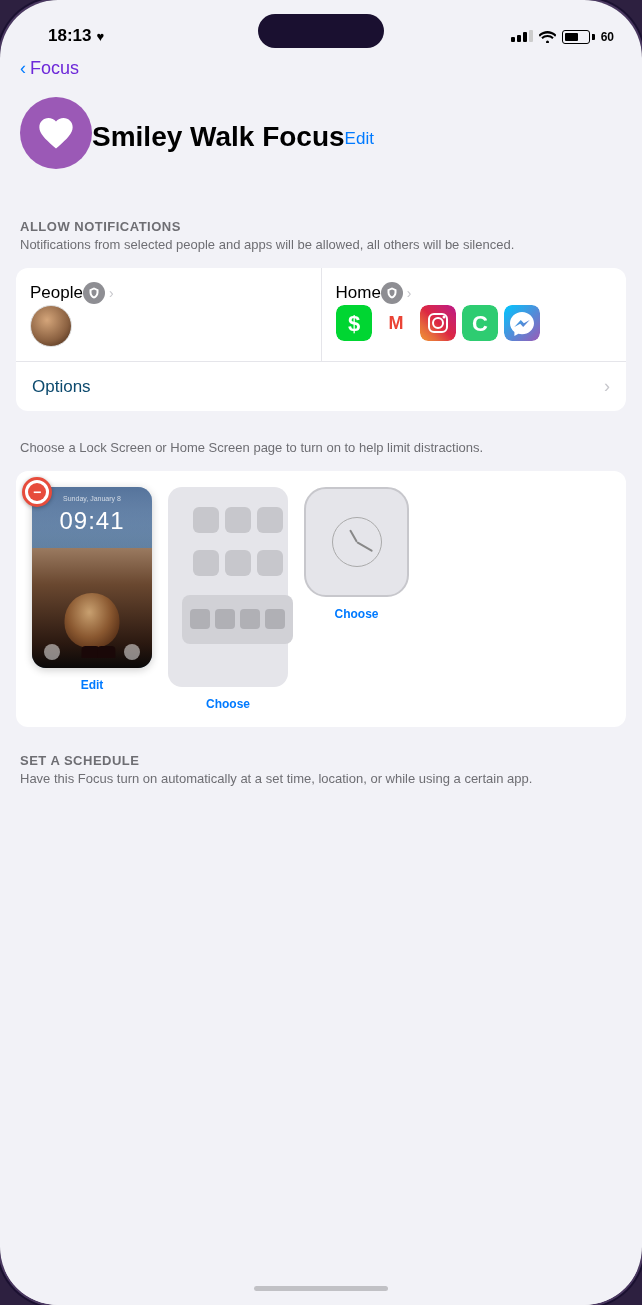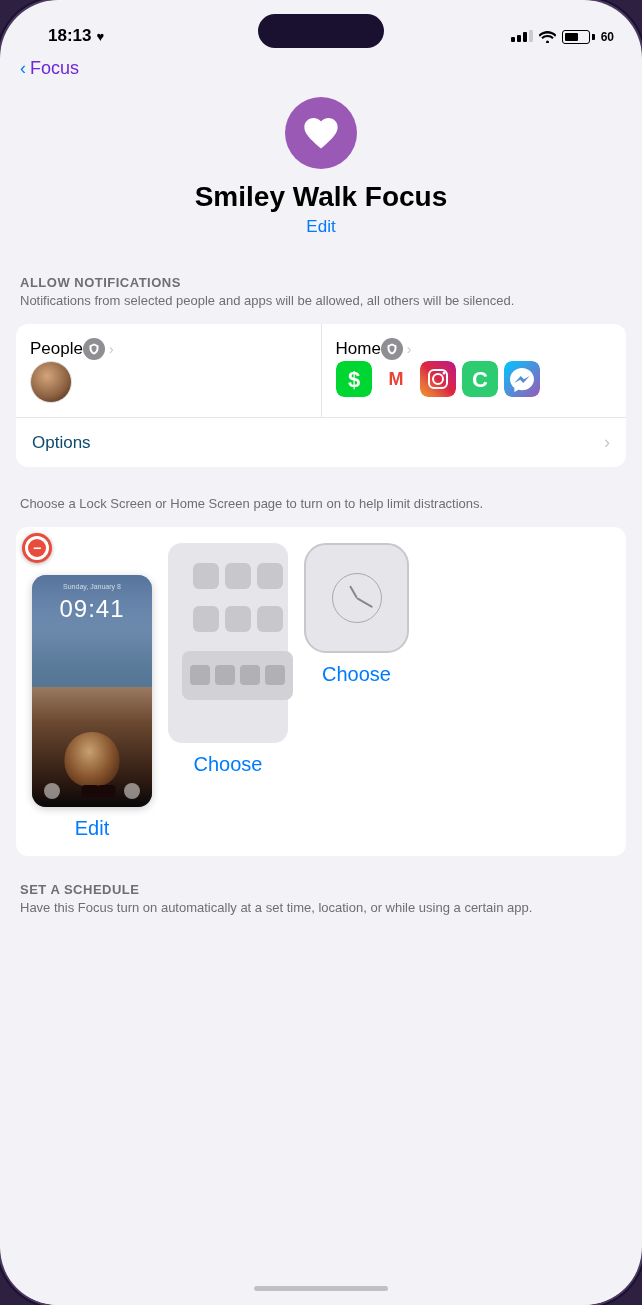--- a/index.html
+++ b/index.html
@@ -147,21 +147,20 @@
 
     .back-label {
       color: #6d28d9;
       font-size: 18px;
       font-weight: 400;
     }
 
     
     .hero-section {
       display: flex;
-      flex-direction: column;
       align-items: center;
       padding: 10px 20px 20px;
     }
 
     .focus-icon-circle {
       width: 72px;
       height: 72px;
       border-radius: 50%;
       background: #9b59b6;
       display: flex;
@@ -316,27 +315,26 @@
     .screen-item {
       display: flex;
       flex-direction: column;
       align-items: center;
       gap: 10px;
     }
 
     
     .lock-screen-preview {
       width: 120px;
-      height: 232px;
+      height: 181px;
       border-radius: 14px;
       overflow: hidden;
       position: relative;
       background: linear-gradient(180deg, #87a4c8 0%, #5a7a9a 40%, #3a5a7a 100%);
       box-shadow: 0 2px 8px rgba(0,0,0,0.2);
-      margin-top: 32px;
     }
 
     .remove-badge {
       position: absolute;
       top: -10px;
       left: -10px;
       width: 30px;
       height: 30px;
       border-radius: 50%;
       background: white;
@@ -452,23 +450,23 @@
       left: 50%;
       width: 1.5px;
       height: 18px;
       background: #888;
       transform-origin: bottom center;
       transform: translateX(-50%) rotate(120deg);
       border-radius: 1px;
     }
 
     .screen-action-label {
-      font-size: 20px;
+      font-size: 12px;
       color: #007aff;
-      font-weight: 400;
+      font-weight: 700;
     }
 
     .screen-action-label.choose-label {
       color: #007aff;
     }
 
     
     .schedule-section {
       margin-top: 8px;
     }

